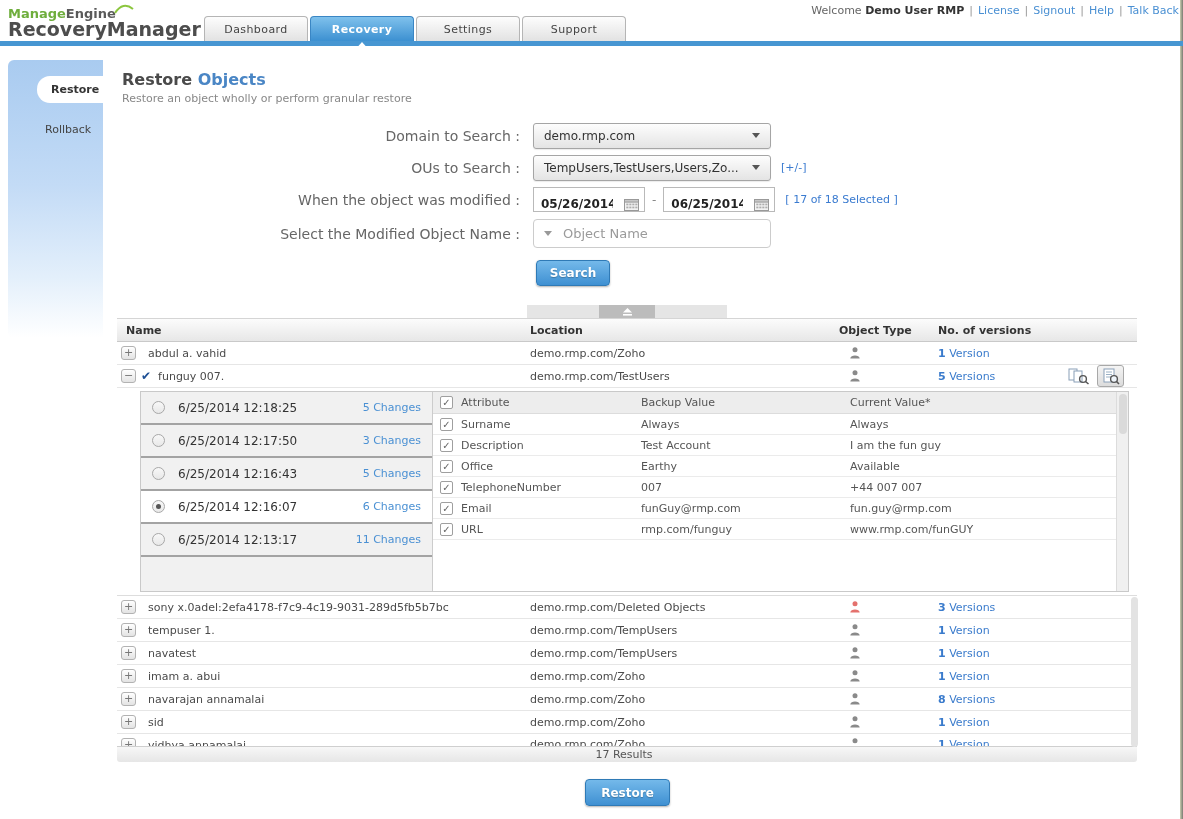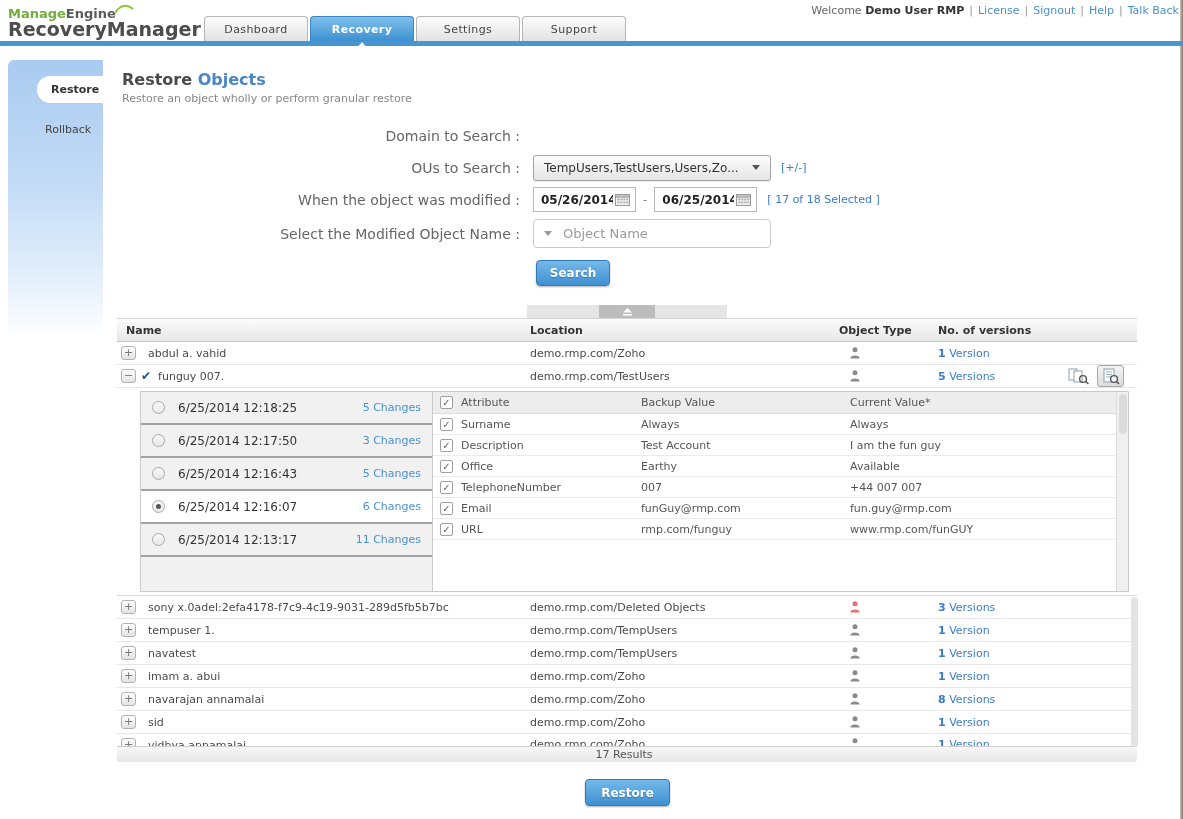--- a/index.html
+++ b/index.html
@@ -62,22 +62,22 @@
   .form-label { width:430px; padding-right:13px; text-align:right; font-size:14px; color:#666; flex-shrink:0; }
   .dropdown {
     width:238px; height:26px; border:1px solid #a5a5a5; border-radius:3px;
     background:linear-gradient(#fdfdfd,#e4e4e4); display:flex; align-items:center;
     padding:0 10px; font-size:12px; color:#333; box-shadow:0 1px 1px rgba(0,0,0,.08); cursor:pointer;
   }
   .caret-down { margin-left:auto; width:0; height:0; border-left:4px solid transparent; border-right:4px solid transparent; border-top:5px solid #555; }
   .link { color:#3a7bd0; font-size:11px; cursor:pointer; white-space:nowrap; }
   .link.ml { margin-left:10px; }
   .datebox {
-    width:103px; height:25px; border:1px solid #b9b9b9; background:#fff;
-    display:flex; align-items:center; padding:0 5px 0 7px;
+    width:112px; height:25px; border:1px solid #b9b9b9; background:#fff;
+    display:flex; align-items:flex-end; padding:0 5px 0 7px;
   }
   .datebox input {
     border:none; outline:none; width:72px; font:bold 12px "DejaVu Sans","Liberation Sans",sans-serif;
     color:#222; background:transparent;
   }
   .cal-btn { margin-left:auto; cursor:pointer; display:flex; }
   .dash-sep { margin:0 7px; color:#888; font-size:12px; }
   .combo {
     width:238px; height:29px; border:1px solid #ccc; border-radius:4px; background:#fff;
     display:flex; align-items:center; padding:0 10px; gap:11px;
@@ -200,20 +200,24 @@
 <div class="main">
   <div class="page-title">
     <span>Restore</span>
     <span class="accent">Objects</span>
   </div>
   <div class="subtitle">Restore an object wholly or perform granular restore</div>
 
   <div class="form">
     <div class="form-row">
       <div class="form-label">Domain to Search :</div>
+      <div class="dropdown">
+        <span>demo.rmp.com</span>
+        <span class="caret-down"></span>
+      </div>
     </div>
     <div class="form-row">
       <div class="form-label">OUs to Search :</div>
       <div class="dropdown">
         <span>TempUsers,TestUsers,Users,Zo...</span>
         <span class="caret-down"></span>
       </div>
       <span class="link ml">[+/-]</span>
     </div>
     <div class="form-row">

